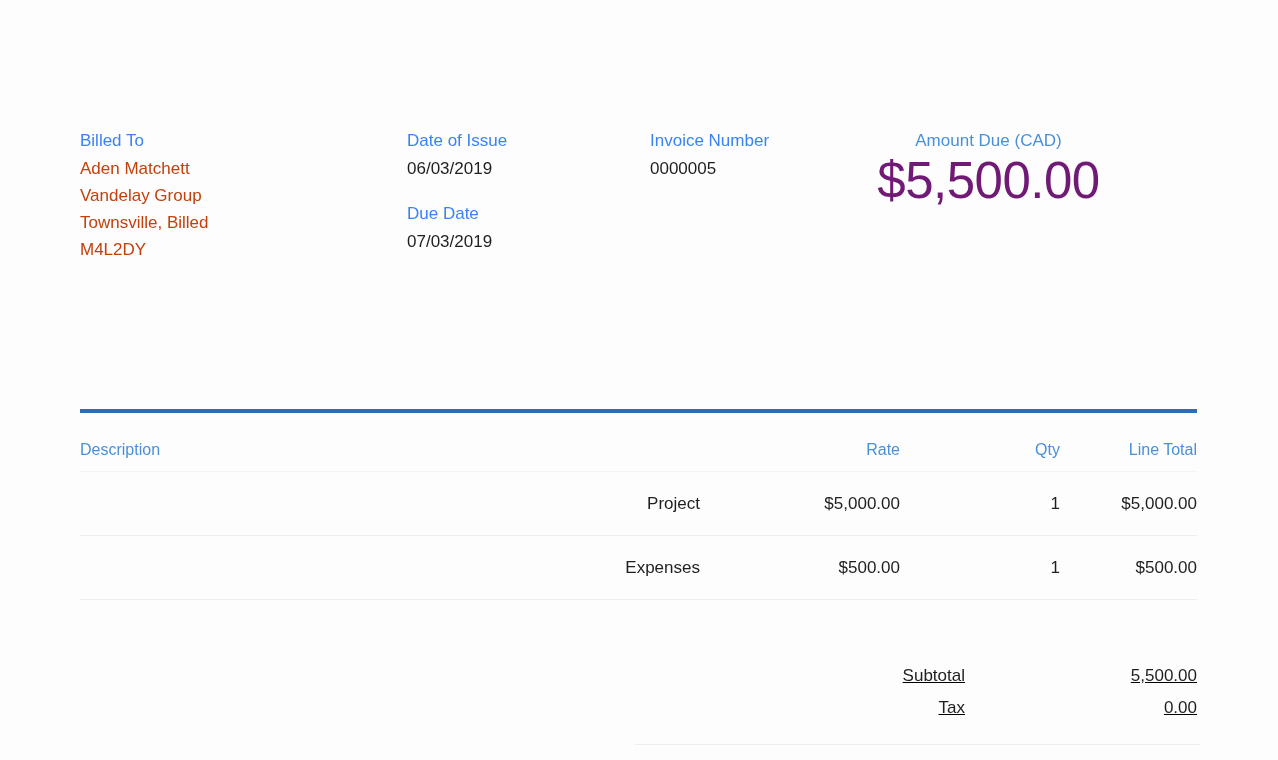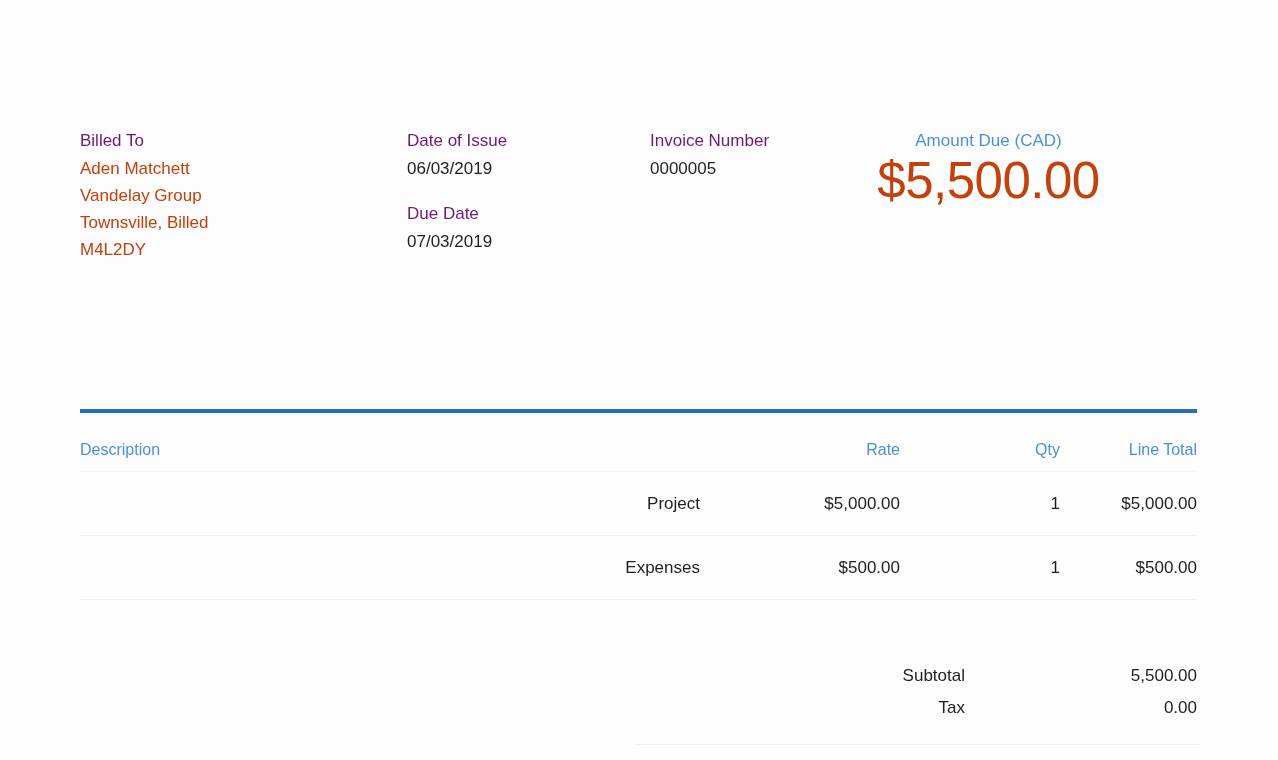--- a/index.html
+++ b/index.html
@@ -37,21 +37,21 @@
   .meta-col {
     position: absolute;
     top: 0;
   }
   .col-billed  { left: 0px;   width: 300px; }
   .col-issue   { left: 327px; width: 230px; }
   .col-invnum  { left: 570px; width: 240px; }
   .col-amount  { left: 700px; width: 417px; text-align: center; }
 
   .field-label {
-    color: #701a75;
+    color: #3b82f6;
     font-size: 17px;
     line-height: 21px;
     margin: 0 0 4px 0;
     white-space: nowrap;
   }
 
   .field-value {
     color: #1f1f1f;
     font-size: 17px;
     line-height: 27px;
@@ -70,21 +70,21 @@
   }
 
   .amount-label {
     color: #4a90d9;
     font-size: 17px;
     line-height: 21px;
     margin: 0;
     white-space: nowrap;
   }
   .amount-value {
-    color: #c2410c;
+    color: #701a75;
     font-size: 51px;
     line-height: 56px;
     letter-spacing: -0.5px;
     white-space: nowrap;
     margin-top: 2px;
   }
 
   
   .items {
     position: absolute;
@@ -129,20 +129,21 @@
   .totals {
     position: absolute;
     left: 635px;
     top: 660px;
     width: 562px;
   }
   .totals table {
     width: 100%;
     border-collapse: collapse;
     table-layout: fixed;
+    text-decoration: underline;
   }
   .totals td {
     font-size: 17px;
     color: #1f1f1f;
     padding: 6px 0;
   }
   .totals td.t-label {
     text-align: right;
     width: 330px;
     padding-right: 0;

